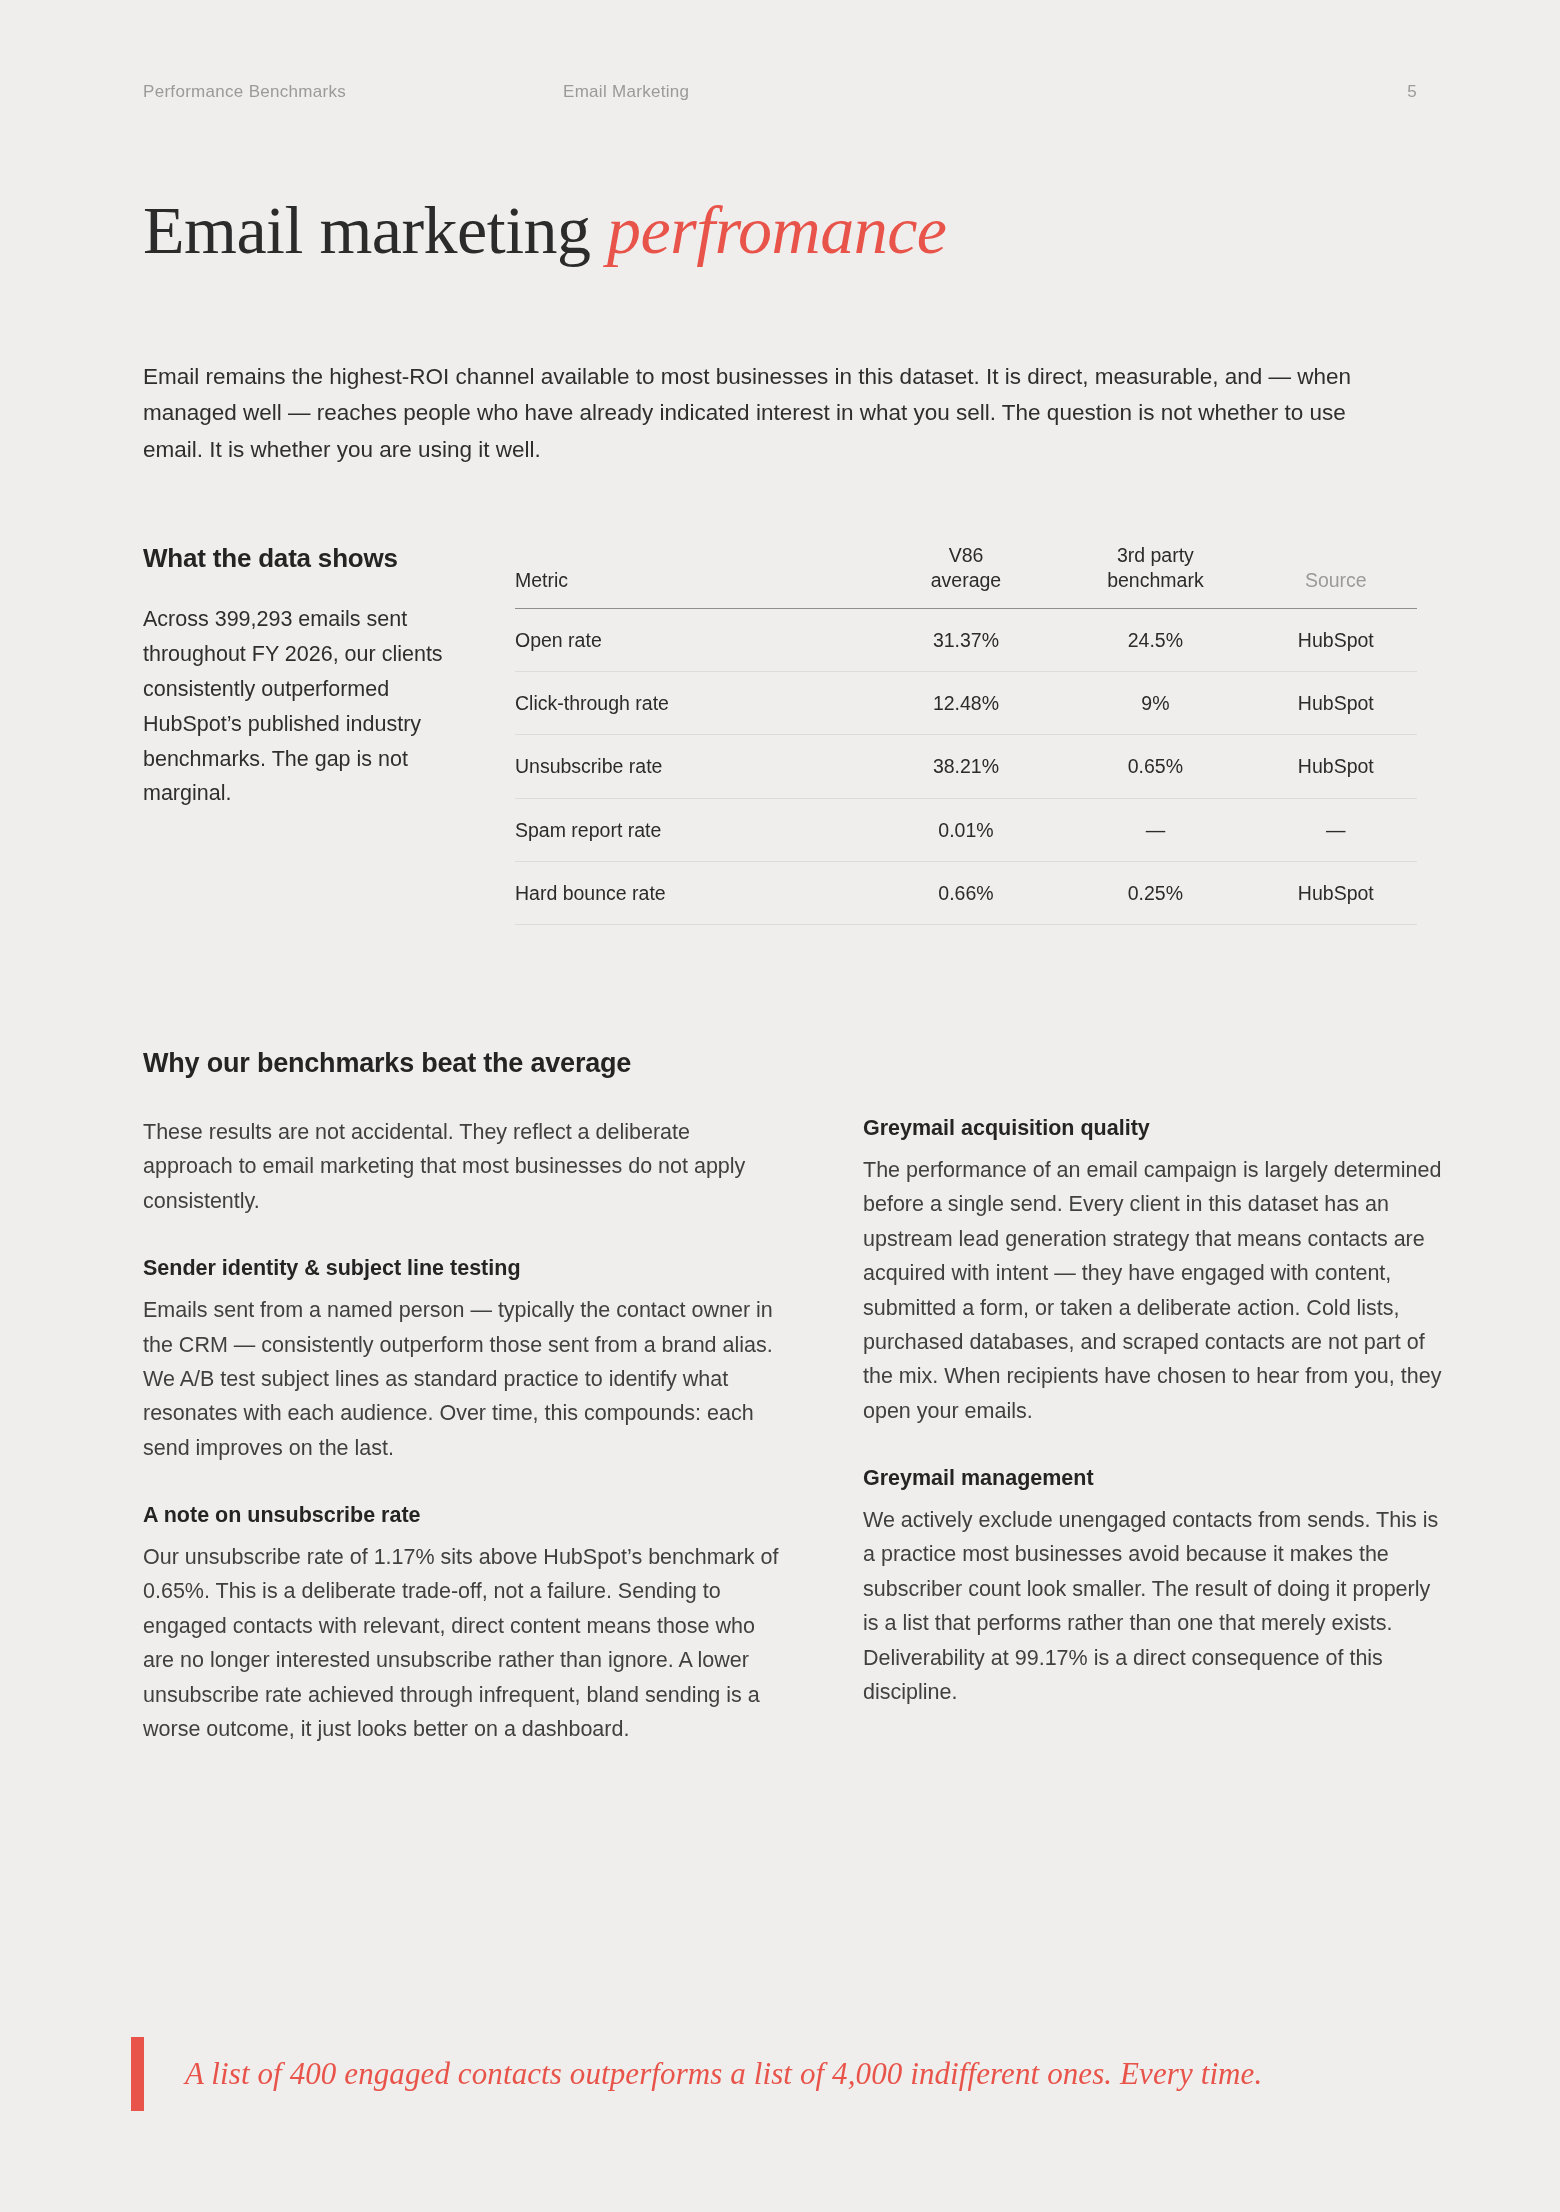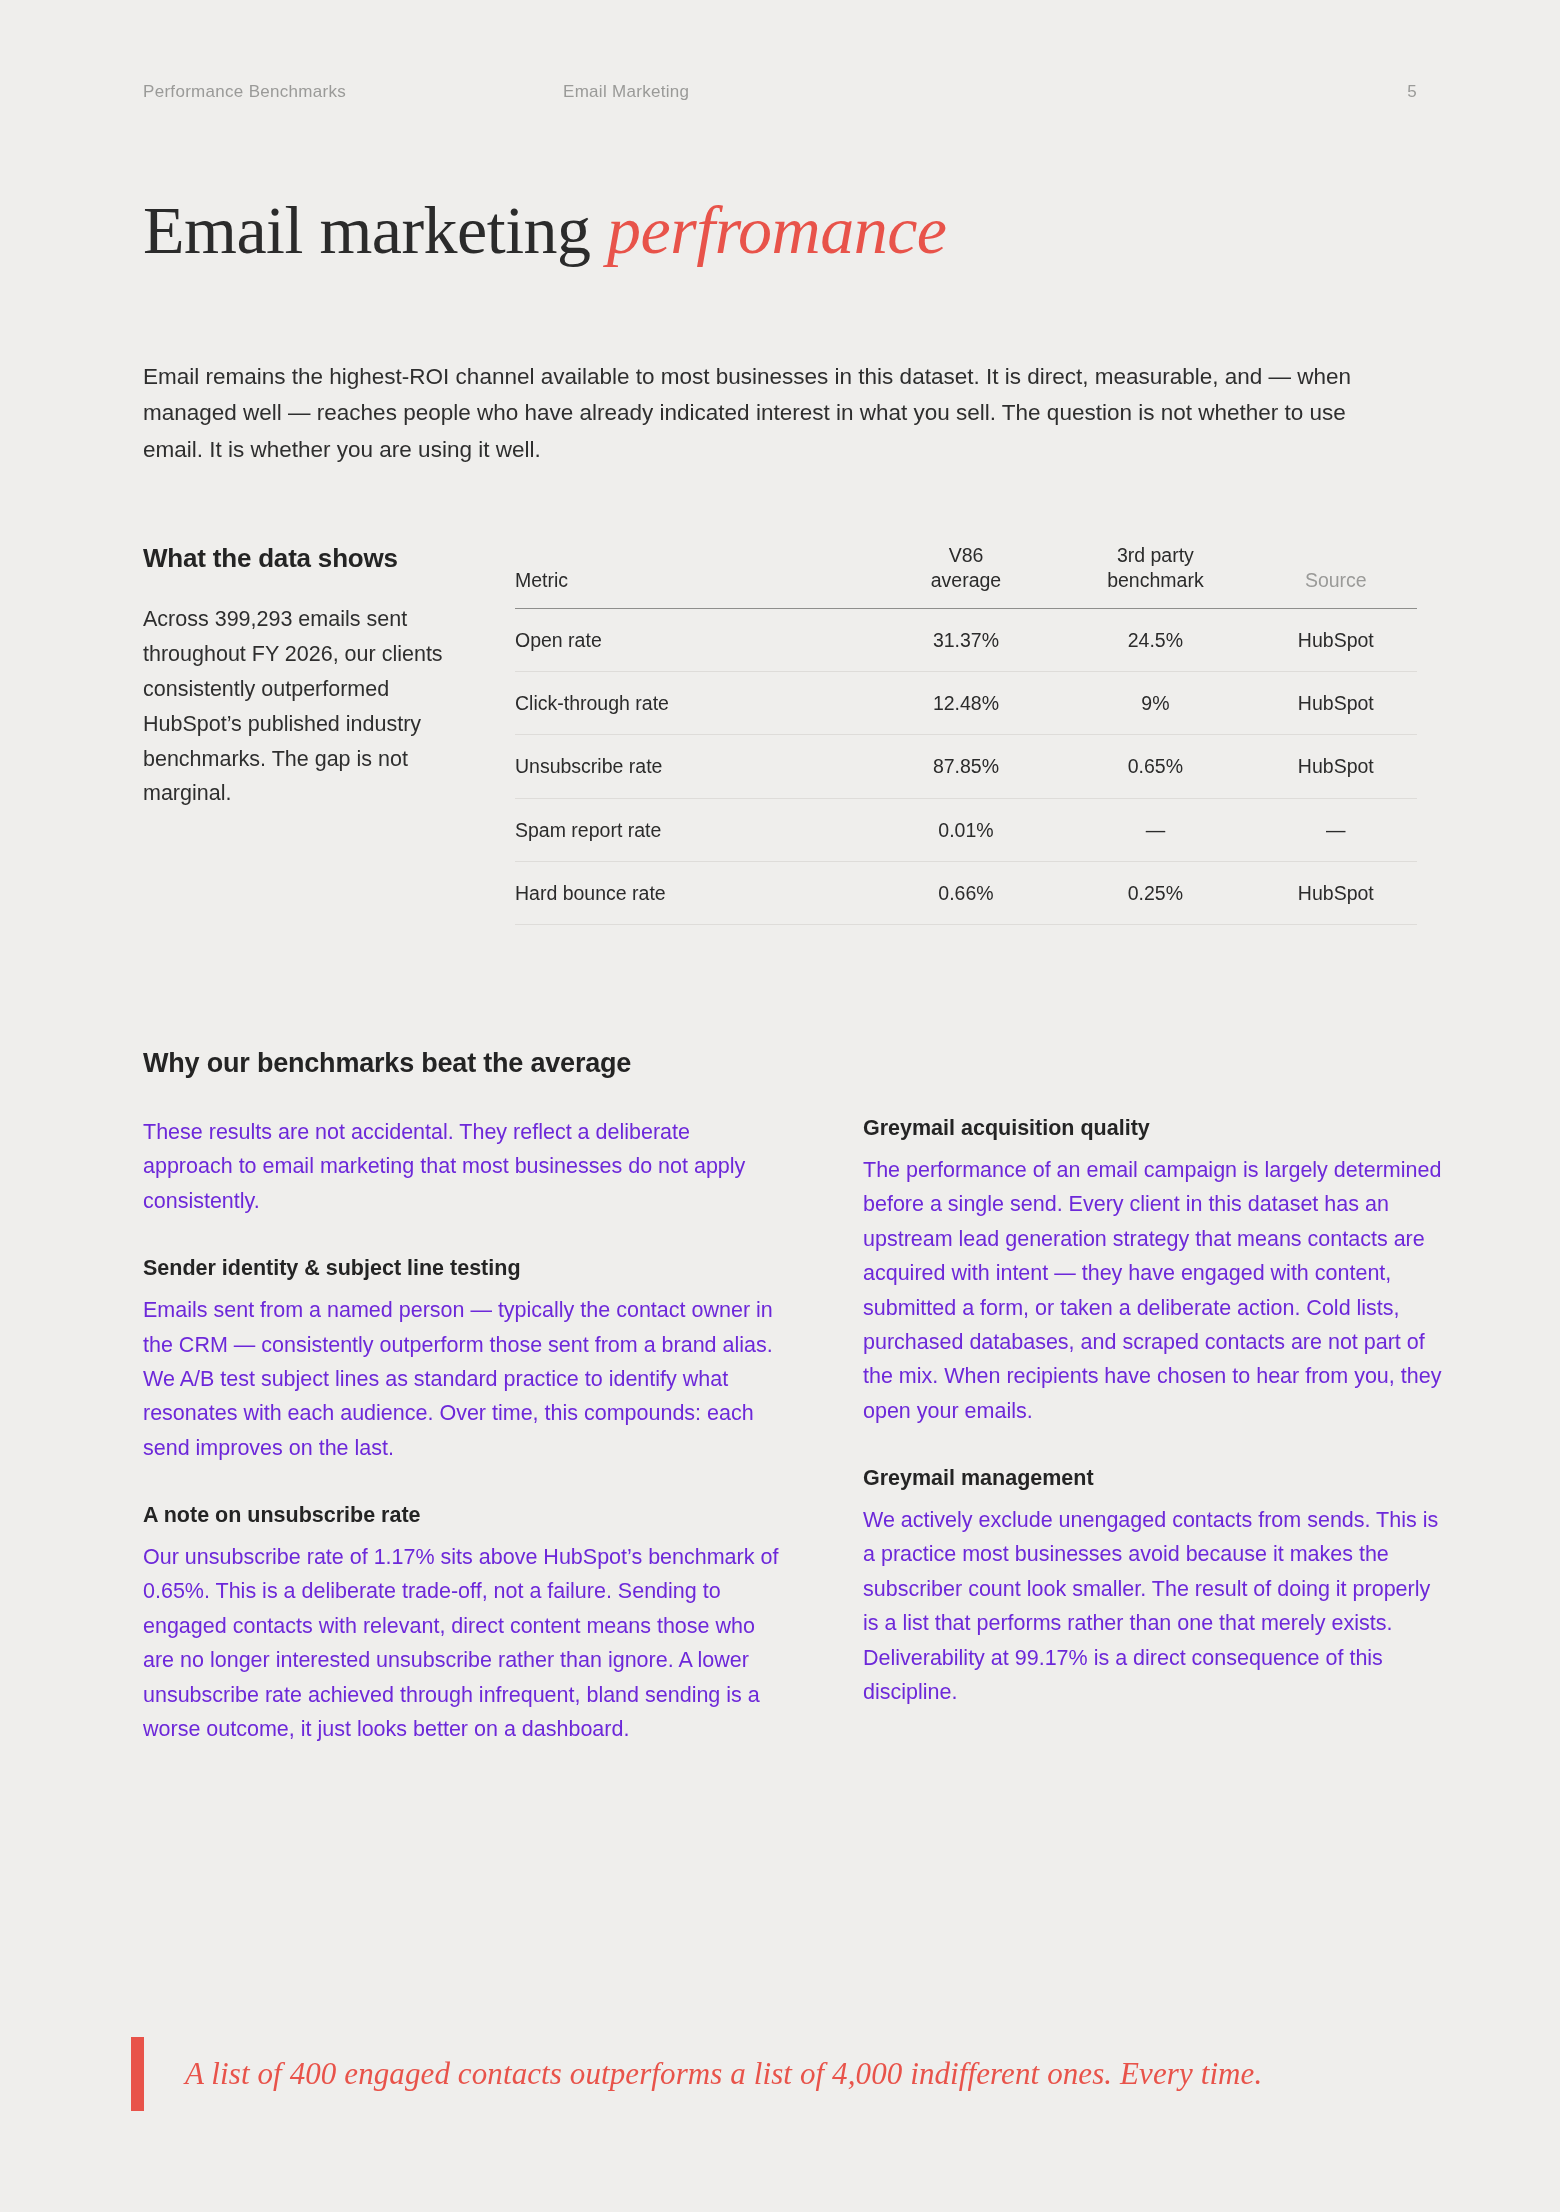--- a/index.html
+++ b/index.html
@@ -162,21 +162,21 @@
     display: flex;
     gap: 80px;
   }
   .col { width: 640px; flex: 0 0 640px; }
   .col.right { width: 580px; flex: 0 0 580px; }
 
   .col p.body {
     margin: 0;
     font-size: 21.5px;
     line-height: 1.6;
-    color: #6d28d9;
+    color: #404040;
   }
   .col h3 {
     margin: 0 0 10px 0;
     font-size: 21.5px;
     font-weight: 700;
     color: #242424;
     line-height: 1.3;
   }
   .sub-block { margin-top: 37px; }
   .col.right .sub-block:first-child { margin-top: 0; }
@@ -256,21 +256,21 @@
             <td class="c-source">HubSpot</td>
           </tr>
           <tr>
             <td class="c-metric">Click-through rate</td>
             <td class="c-v86">12.48%</td>
             <td class="c-bench">9%</td>
             <td class="c-source">HubSpot</td>
           </tr>
           <tr>
             <td class="c-metric">Unsubscribe rate</td>
-            <td class="c-v86">87.85%</td>
+            <td class="c-v86">38.21%</td>
             <td class="c-bench">0.65%</td>
             <td class="c-source">HubSpot</td>
           </tr>
           <tr>
             <td class="c-metric">Spam report rate</td>
             <td class="c-v86">0.01%</td>
             <td class="c-bench">—</td>
             <td class="c-source">—</td>
           </tr>
           <tr>

